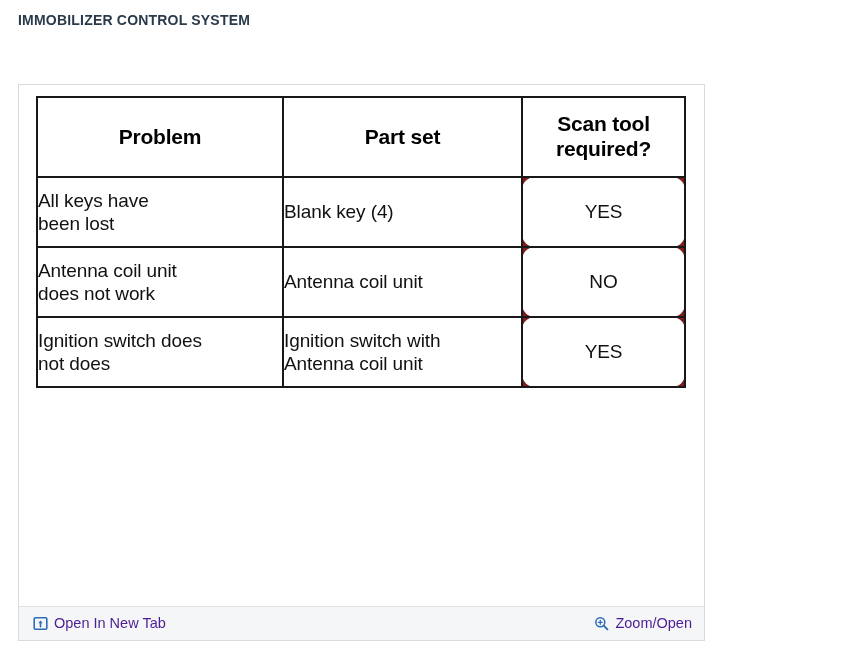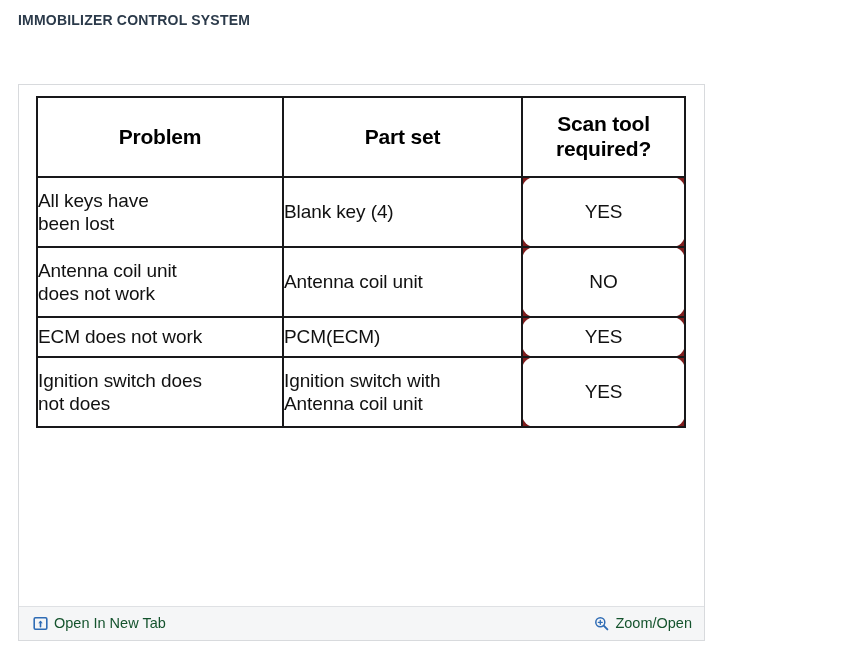--- a/index.html
+++ b/index.html
@@ -116,21 +116,21 @@
     border-top: 1px solid #dfe1e4;
     box-sizing: border-box;
   }
   .footer-link {
     position: absolute;
     top: 8px;
     display: flex;
     align-items: center;
     gap: 6px;
     font-size: 14.5px;
-    color: #14532d;
+    color: #4c1d95;
     text-decoration: none;
     cursor: pointer;
     white-space: nowrap;
   }
   #open-new-tab-link { left: 14px; }
   #zoom-print-link   { right: 12px; }
   .footer-icon {
     display: inline-flex;
     width: 15px;
     height: 15px;
@@ -180,25 +180,20 @@
 
         <tr class="row-tall">
           <td class="cell cell-problem">
             <span>Antenna coil unit</span><br>
             <span>does not work</span>
           </td>
           <td class="cell cell-partset">Antenna coil unit</td>
           <td class="cell cell-scantool">NO</td>
         </tr>
 
-        <tr class="row-short">
-          <td class="cell cell-problem">ECM does not work</td>
-          <td class="cell cell-partset">PCM(ECM)</td>
-          <td class="cell cell-scantool">YES</td>
-        </tr>
 
         <tr class="row-tall">
           <td class="cell cell-problem">
             <span>Ignition switch does</span><br>
             <span>not does</span>
           </td>
           <td class="cell cell-partset">
             <span>Ignition switch with</span><br>
             <span>Antenna coil unit</span>
           </td>

